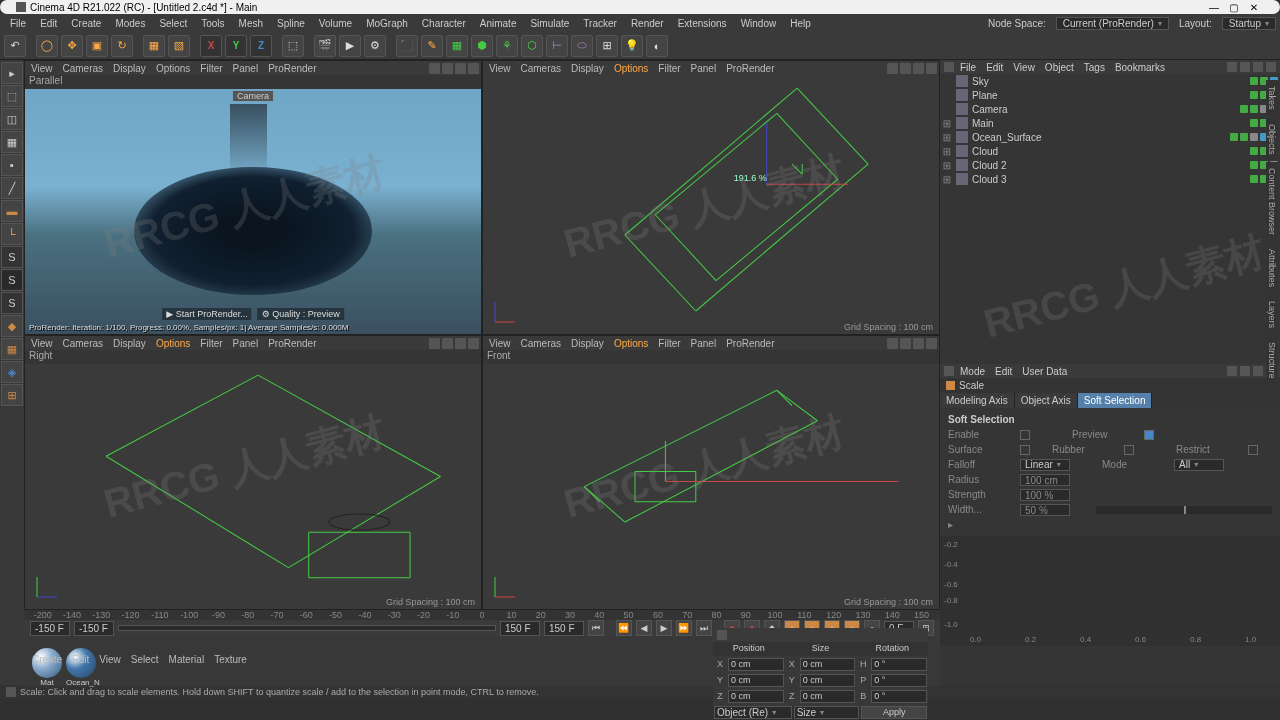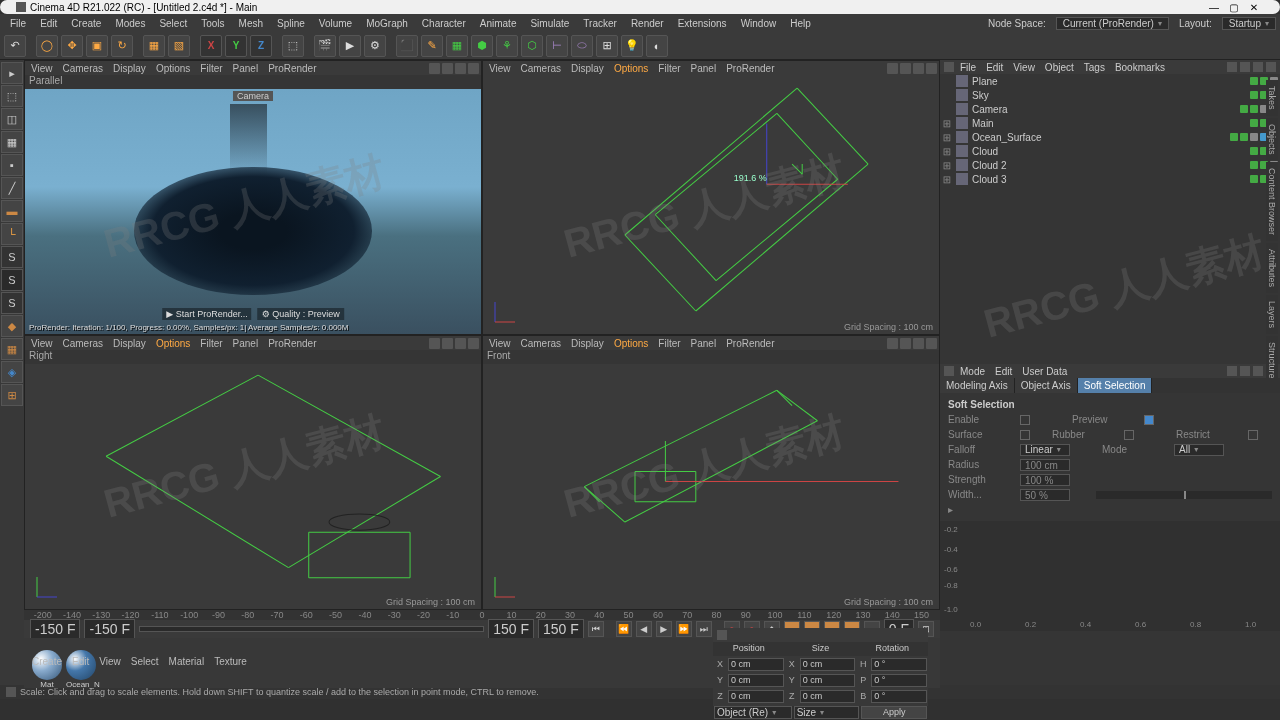--- a/index.html
+++ b/index.html
@@ -34,21 +34,21 @@
 .render-preview { background: linear-gradient(180deg, #6fa5c5 0%, #7ab0d0 40%, #4a7080 60%, #3a5060 100%); position: absolute; inset: 0; }
 .render-dark { position: absolute; left: 24%; top: 32%; width: 52%; height: 52%; background: radial-gradient(ellipse, #0a1520 20%, #102030 60%, transparent 90%); border-radius: 50%; }
 .render-splash { position: absolute; left: 45%; top: 6%; width: 8%; height: 30%; background: linear-gradient(180deg, #2a3a45 0%, transparent 100%); opacity: 0.8; }
 .render-status { position: absolute; left: 4px; bottom: 2px; font-size: 8px; color: #ddd; text-shadow: 1px 1px #000; }
 .render-btns { position: absolute; bottom: 14px; left: 50%; transform: translateX(-50%); display: flex; gap: 6px; font-size: 9px; color: #ddd; }
 .render-btns span { background: rgba(0,0,0,0.4); padding: 1px 4px; }
 .cam-label { position: absolute; top: 2px; left: 50%; transform: translateX(-50%); background: #555; padding: 0 4px; font-size: 9px; color: #ccc; }
 .timeline { height: 14px; background: #333; display: flex; align-items: center; padding: 0 4px; font-size: 9px; color: #888; }
 .timeline .tick { flex: 1; text-align: center; }
 .time-controls { height: 18px; background: #3a3a3a; display: flex; align-items: center; padding: 0 6px; gap: 4px; }
-.tc-field { background: #2a2a2a; border: 1px solid #555; padding: 1px 4px; font-size: 14px; color: #ccc; min-width: 40px; }
+.tc-field { background: #2a2a2a; border: 1px solid #555; padding: 1px 4px; font-size: 10px; color: #ccc; min-width: 40px; }
 .tc-slider { flex: 1; height: 6px; background: #2a2a2a; border: 1px solid #555; }
 .tc-btn { width: 16px; height: 16px; background: #444; border: 1px solid #555; display: flex; align-items: center; justify-content: center; font-size: 9px; }
 .material-bar { height: 50px; background: #383838; display: flex; align-items: center; }
 .mat-menu { position: absolute; height: 14px; display: flex; gap: 2px; padding: 0 4px; font-size: 10px; color: #bbb; }
 .mat-menu span { padding: 0 4px; }
 .mat-items { display: flex; gap: 4px; padding: 14px 8px 2px; }
 .mat-ball { width: 30px; height: 30px; background: radial-gradient(circle at 30% 30%, #fff, #88aacc 40%, #335577 100%); border-radius: 50%; }
 .mat-name { font-size: 8px; text-align: center; }
 .coord-panel { position: absolute; right: 352px; bottom: 14px; width: 215px; height: 78px; background: #383838; font-size: 9px; }
 .coord-header { display: flex; background: #333; height: 14px; }
@@ -430,35 +430,35 @@
           <i></i>
           <i></i>
           <i></i>
           <i></i>
         </div>
     </div>
     <div class="obj-tree" id="obj-tree">
         <div class="obj-row">
           <span class="obj-exp"></span>
           <span class="obj-icon"></span>
+          <span class="obj-name">Sky</span>
+          <span class="obj-dots">
+            <i class="dot-g"></i>
+            <i class="dot-g"></i>
+            <i class="dot-c"></i>
+          </span>
+        </div>
+        <div class="obj-row">
+          <span class="obj-exp"></span>
+          <span class="obj-icon"></span>
           <span class="obj-name">Plane</span>
           <span class="obj-dots">
             <i class="dot-g"></i>
             <i class="dot-g"></i>
             <i class="dot-w"></i>
-          </span>
-        </div>
-        <div class="obj-row">
-          <span class="obj-exp"></span>
-          <span class="obj-icon"></span>
-          <span class="obj-name">Sky</span>
-          <span class="obj-dots">
-            <i class="dot-g"></i>
-            <i class="dot-g"></i>
-            <i class="dot-c"></i>
           </span>
         </div>
         <div class="obj-row">
           <span class="obj-exp"></span>
           <span class="obj-icon"></span>
           <span class="obj-name">Camera</span>
           <span class="obj-dots">
             <i class="dot-g"></i>
             <i class="dot-g"></i>
             <i class="dot-w"></i>
@@ -525,20 +525,24 @@
         <span>Edit</span>
         <span>User Data</span>
       <div class="rp-icons">
           <i></i>
           <i></i>
           <i></i>
           <i></i>
         </div>
     </div>
     <div class="attr-panel">
+      <div class="attr-title">
+          <span class="chk"></span>
+          <span>Scale</span>
+        </div>
       <div class="attr-tabs">
         <span>Modeling Axis</span>
         <span>Object Axis</span>
         <span class="active">Soft Selection</span>
       </div>
       <div class="attr-section">
         <div class="sec-title">Soft Selection</div>
         <div class="attr-row">
             <label>Enable</label>
             <span class="attr-chk"></span>

